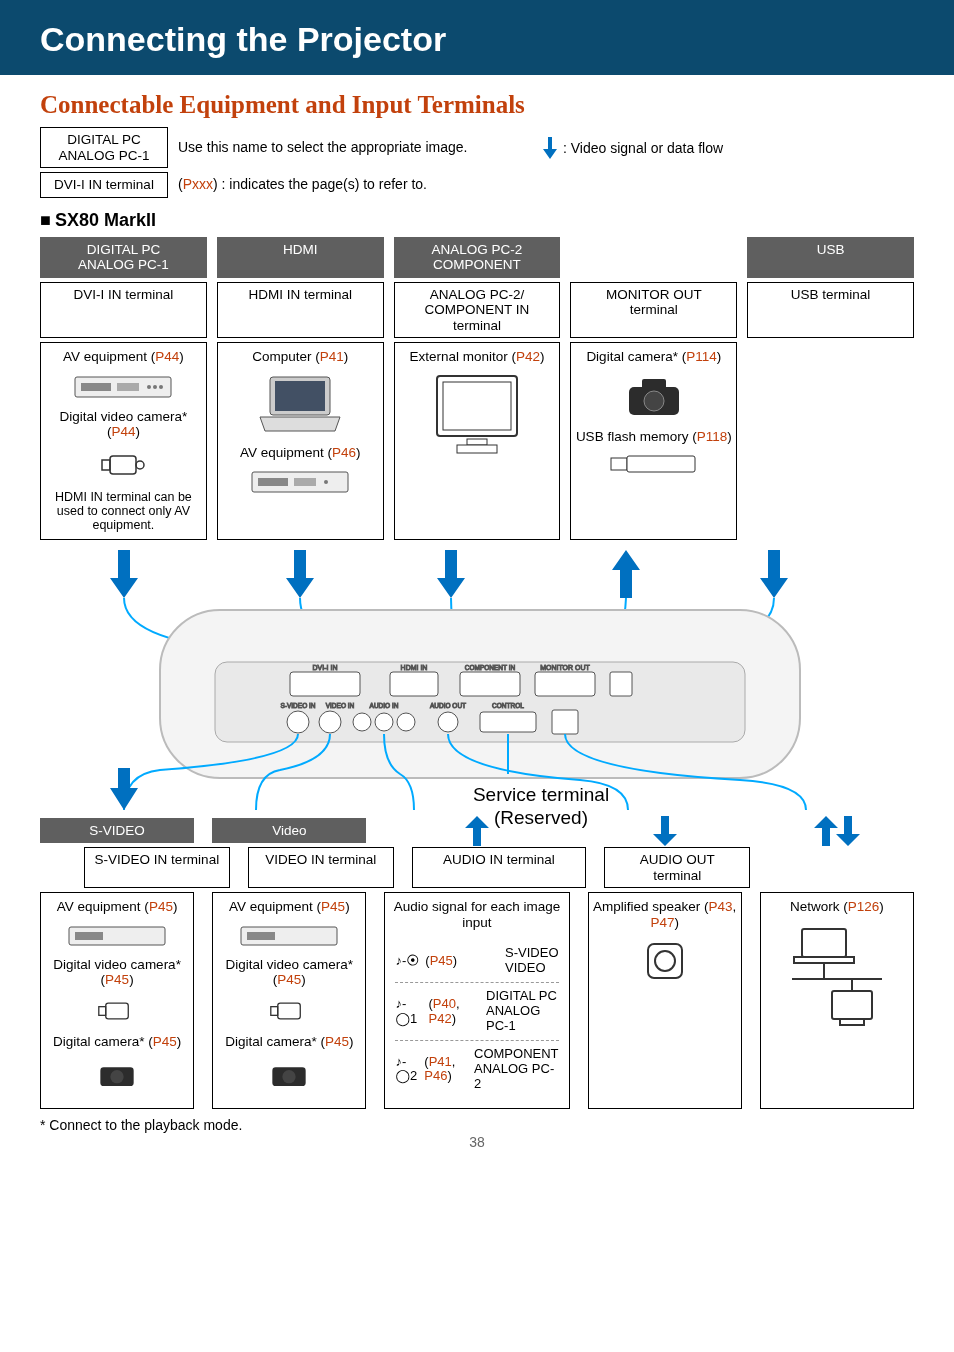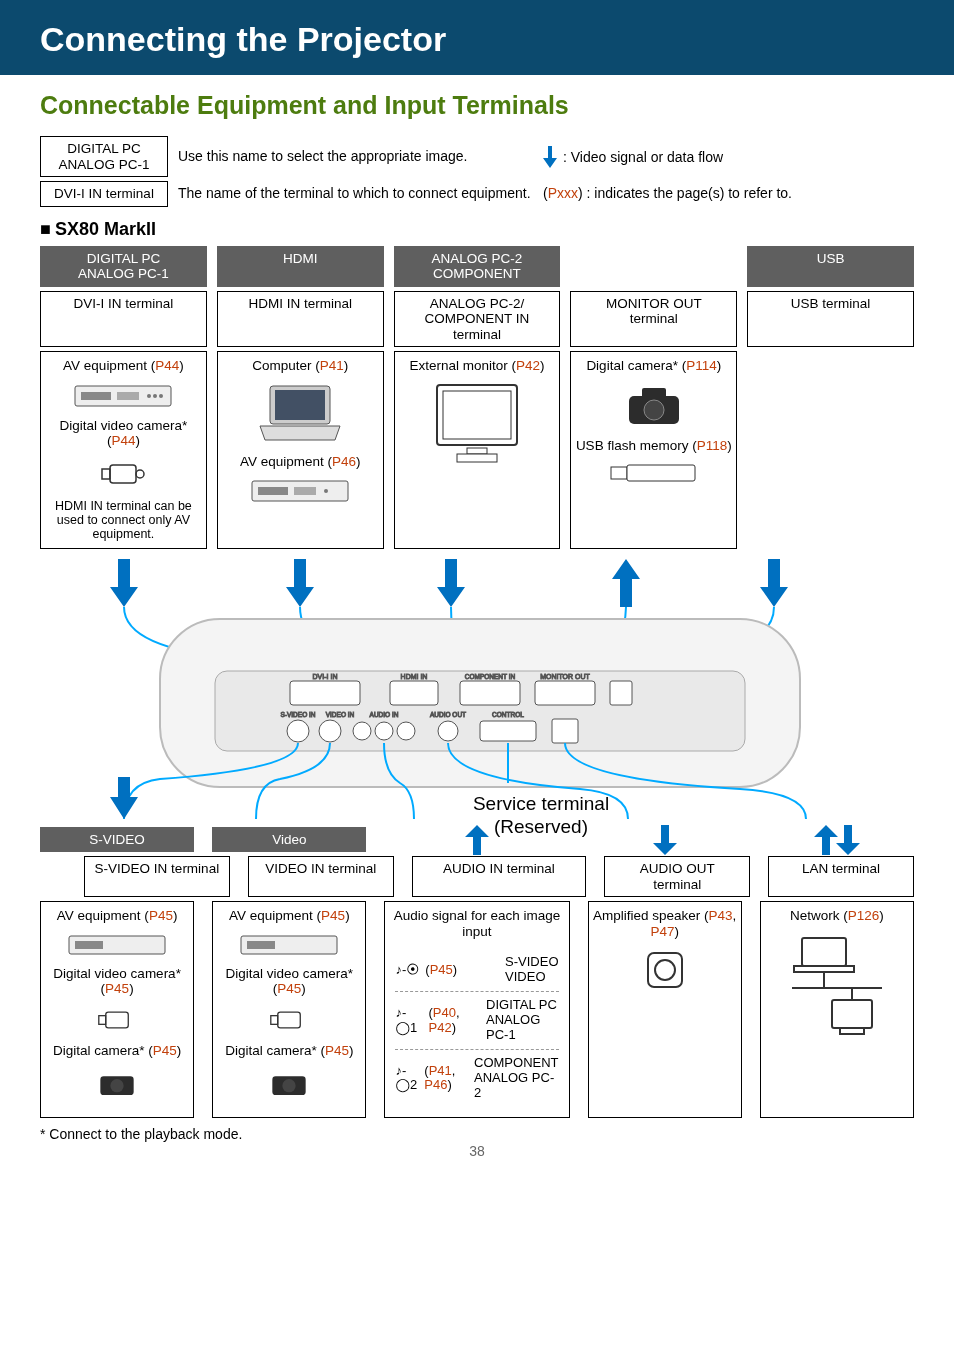--- a/index.html
+++ b/index.html
@@ -1,20 +1,20 @@
 <!DOCTYPE html>
 <html><head>
 <meta charset="utf-8">
 <style>
   * { box-sizing: border-box; margin: 0; padding: 0; }
   body { font-family: Arial, Helvetica, sans-serif; background: #fff; width: 954px; }
   .header-band { background: #0c4a6e; padding: 20px 40px 16px; }
   .header-band h1 { color: #fff; font-size: 34px; font-weight: bold; }
   .content { padding: 16px 40px 20px; }
-  .subtitle { color: #4d7c0f; font-size: 25px; font-weight: bold; margin-bottom: 16px; }
+  .subtitle { color: #c2410c; font-size: 25px; font-weight: bold; margin-bottom: 8px; font-family: Liberation Serif, serif; }
   .legend { display: grid; grid-template-columns: 128px 355px 285px; gap: 4px 10px; margin-bottom: 10px; font-size: 14px; align-items: center; }
   .legend .box { border: 1px solid #000; padding: 4px 4px; text-align: center; font-size: 13.5px; line-height: 1.15; }
   .legend .desc { font-size: 14px; line-height: 1.25; }
   .legend .arrow-note { display: flex; align-items: center; gap: 6px; }
   .arrow-down-icon { width: 14px; height: 22px; }
   .arrow-down-icon polygon { fill: #0070c0; }
   .link { color: #c2410c; }
   .model { margin-top: 12px; font-weight: bold; font-size: 18px; display:flex; align-items:center; gap:4px;}
   .sq { font-size: 18px; }
   .grid5 { display: grid; grid-template-columns: repeat(5, 1fr); gap: 10px; margin-top: 6px; }
@@ -48,21 +48,20 @@
     <div class="box" style="white-space:pre-line">DIGITAL PC
 ANALOG PC-1</div>
     <div class="desc">Use this name to select the appropriate image.</div>
     <div class="arrow-note">
       <svg class="arrow-down-icon" viewBox="0 0 14 22">
           <polygon points="5,0 9,0 9,12 14,12 7,22 0,12 5,12"></polygon>
         </svg>
       <span>: Video signal or data flow</span>
     </div>
     <div class="box">DVI-I IN terminal</div>
-    <div class="desc">The name of the terminal to which to connect equipment.</div>
     <div class="desc">
       <span>(</span><span class="link">Pxxx</span><span>) : indicates the page(s) to refer to.</span>
     </div>
   </div>
 
   <div class="model">
     <span class="sq">■</span>
       <span>SX80 MarkII</span>
   </div>
 
@@ -250,21 +249,20 @@
       </svg>
     </div>
   </div>
 
   <div class="bottom-grid" style="margin-top:4px;padding-left:44px;">
     <div class="cell">S-VIDEO IN terminal</div>
     <div class="cell">VIDEO IN terminal</div>
     <div class="cell">AUDIO IN terminal</div>
     <div class="cell" style="white-space:pre-line">AUDIO OUT
 terminal</div>
-    <div class="cell">LAN terminal</div>
   </div>
 
   <div class="bottom-grid" style="margin-top:4px;">
 
     <div class="cell tall">
       <div><span>AV equipment (</span><span class="link">P45</span><span>)</span></div>
       <svg class="dvd-svg" width="100" height="22" viewBox="0 0 100 22">
           <rect x="2" y="2" width="96" height="18" rx="2" fill="#eee" stroke="#555"></rect>
           <rect x="8" y="7" width="28" height="8" fill="#888"></rect>
         </svg>

